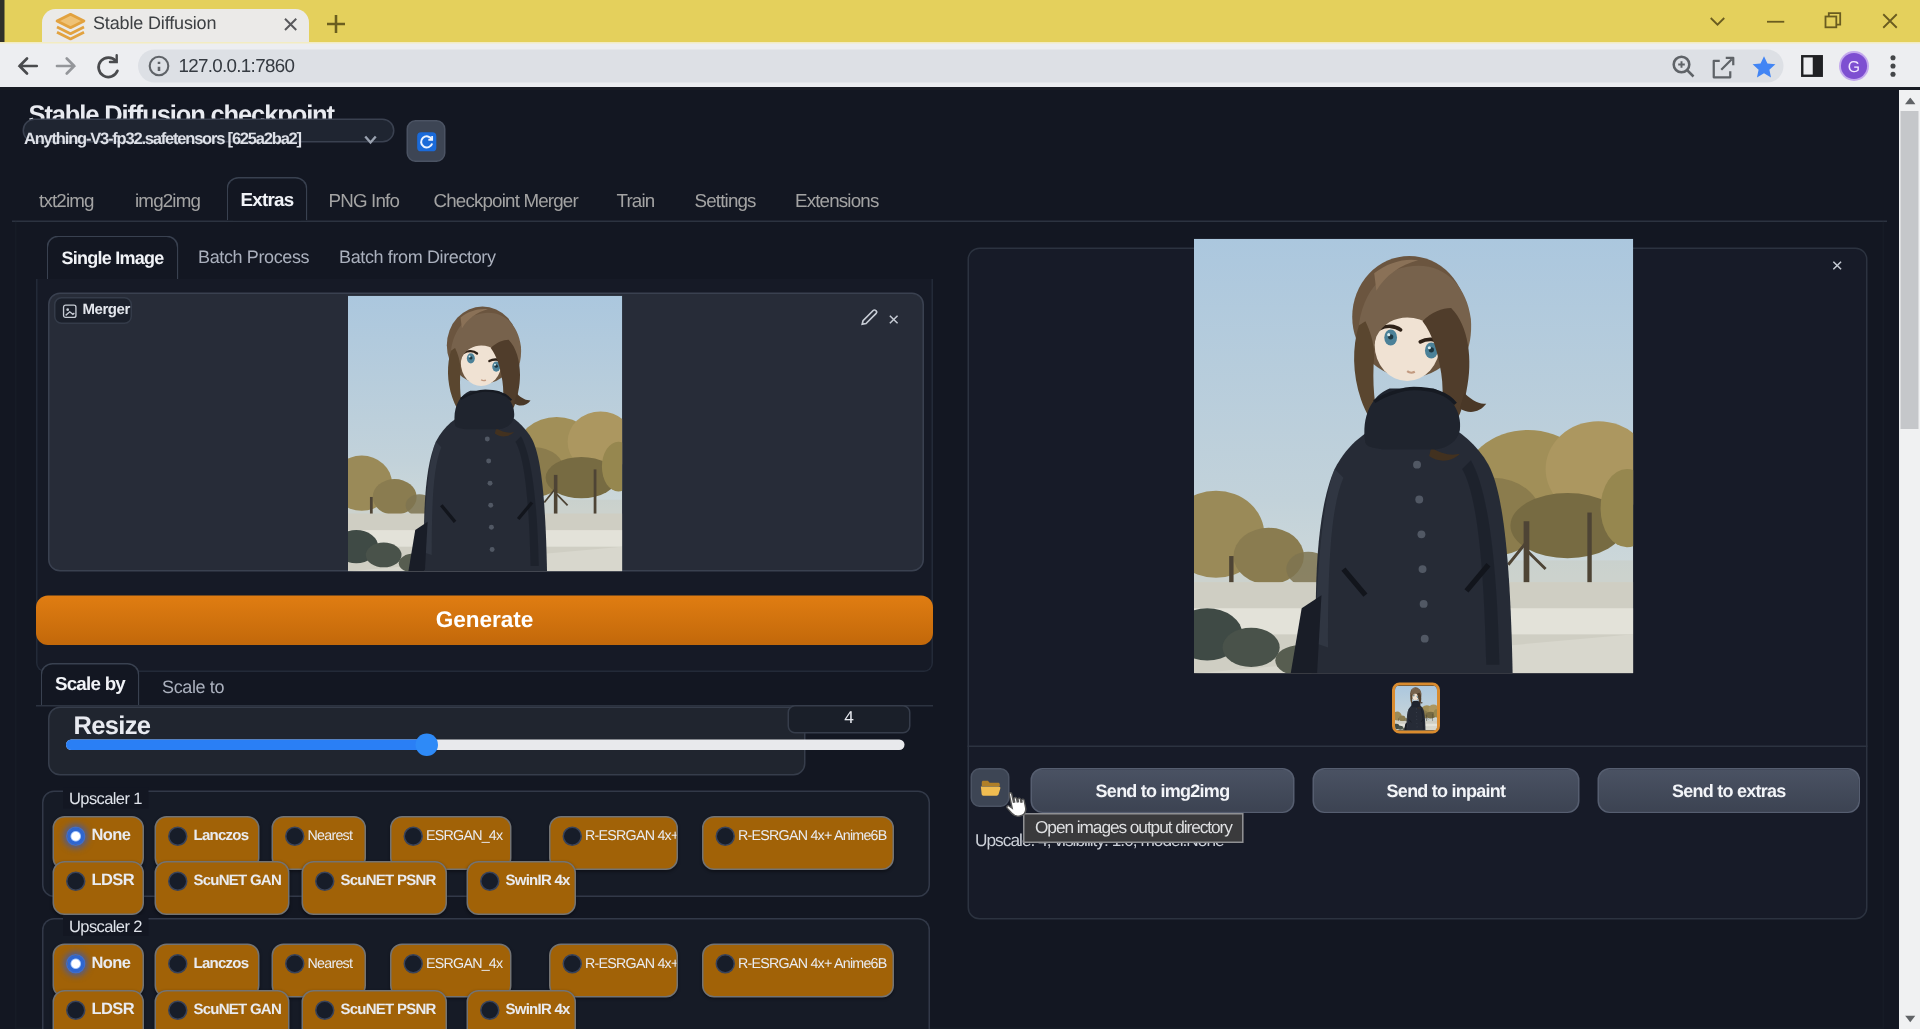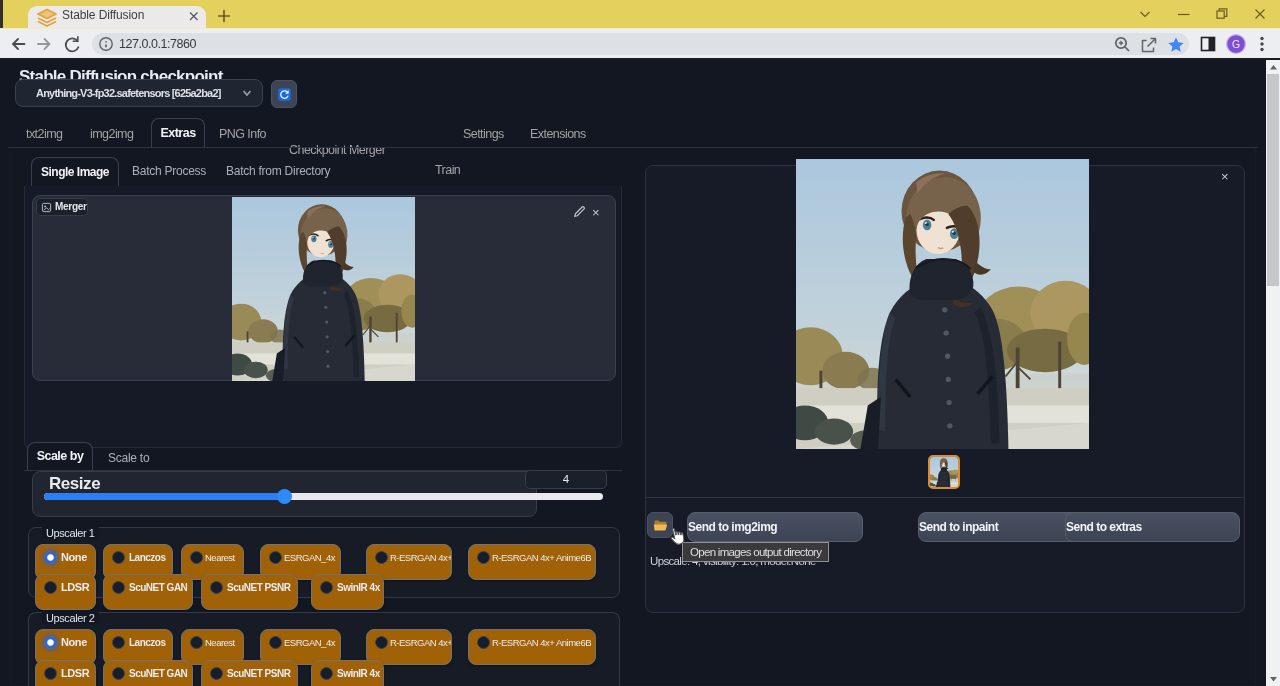--- a/index.html
+++ b/index.html
@@ -15,23 +15,23 @@
   #tabtitle { left:62px; top:8px; font-size:12px; letter-spacing:-0.1px; color:#3d4043; }
   #toolbar { left:0; top:28px; width:1280px; height:31px; background:#edeef1; }
   #chromeline { left:0; top:58px; width:1280px; height:2px; background:#191c25; }
   #urlpill { left:92px; top:33px; width:1097px; height:22px; background:#dde0e5; border-radius:11px; }
   #urltext { left:119px; top:37px; font-size:12.5px; letter-spacing:-0.45px; color:#363b42; }
 
   
   #page { left:0; top:60px; width:1266px; height:626px; background:#131722; }
   .lbl { position:absolute; color:#e8eaf0; font-size:17px; letter-spacing:-0.45px; font-weight:600; }
   #ckptlbl { left:19px; top:7px; letter-spacing:-0.75px; }
-  #ckptbox { left:15px; top:19px; width:248px; height:28px; background:#1f2531;
+  #ckptbox { left:15px; top:19px; width:248px; height:16px; background:#1f2531;
     border:1px solid #3a4150; border-radius:8px; color:#dde0e7; font-size:11px;
-    letter-spacing:-0.8px; font-weight:600; line-height:26px; padding-left:20px; }
+    letter-spacing:-0.8px; font-weight:600; line-height:26px; padding-left:0; }
   #ckptchev { left:240px; top:19px; width:14px; height:28px; }
   #refreshbtn { left:271px; top:20px; width:26px; height:28px; background:#3d4554;
     border:1px solid #4b5363; border-radius:6px; }
 
   
   .mtab { position:absolute; top:67px; font-size:12.5px; letter-spacing:-0.55px; color:#a3a3a3; }
   #mtabactive { left:151px; top:58px; width:54px; height:29px; border:1px solid #394150;
     border-bottom:none; border-radius:8px 8px 0 0; background:#131722; color:#f1f3f7;
     font-weight:700; font-size:12.5px; letter-spacing:-0.5px; text-align:center; line-height:28px; z-index:3;}
   #mtabline { left:8px; top:87px; width:1250px; height:1px; background:#2c3340; }
@@ -99,21 +99,21 @@
   #rightbox { left:645px; top:105px; width:600px; height:448px; background:#171b28;
     border:1px solid #2c3340; border-radius:8px; }
   #rsep { left:645px; top:437px; width:600px; height:1px; background:#2c3340; }
   #gclose { left:1221px; top:109px; font-size:13px; color:#c6cbd4; }
   #thumbbox { left:928px; top:395px; width:32px; height:34px; border:2px solid #d98b2e;
     border-radius:5px; background:#222; overflow:hidden; }
   #folderbtn { left:647px; top:452px; width:26px; height:26px; background:#3d4554;
     border:1px solid #4b5363; border-radius:6px; font-size:13px; text-align:center; line-height:24px; }
   .sendbtn { position:absolute; top:452px; height:30px; border-radius:8px;
     background:linear-gradient(#4a5263,#3c4352); border:1px solid #565e70;
-    color:#f2f4f8; font-weight:700; font-size:12px; letter-spacing:-0.5px; line-height:28px; }
+    color:#f2f4f8; font-weight:700; font-size:12px; letter-spacing:-0.5px; text-align:center; line-height:28px; }
   #upscaletxt { left:650px; top:495px; font-size:11.5px; letter-spacing:-0.65px; color:#ccd0d8; }
   #timetxt { left:650px; top:524px; font-size:9.5px; letter-spacing:-0.45px; color:#3e4450; }
   #tooltip { left:682px; top:482px; height:20px; background:#3a3a3c; border:1px solid #8f9093;
     color:#dedfe1; font-size:11.5px; letter-spacing:-0.7px; line-height:18px; padding:0 7px; white-space:nowrap; z-index:5; }
 
   
   #sbar { left:1266px; top:0px; width:14px; height:626px; background:#f0f1f2; }
   #sthumb { left:1px; top:14px; width:12px; height:212px; background:#c5c7ca; }
   .imgwrap { position:absolute; overflow:hidden; }
 </style>
@@ -302,22 +302,22 @@
         <path d="M2.5 12 L6 16 L9.5 12" stroke="#9aa2b0" stroke-width="1.6" fill="none"></path>
       </svg>
     <div class="abs" id="refreshbtn"><svg width="15" height="15" style="margin:5.5px 4.5px;">
           <use href="#refresh"></use>
         </svg></div>
 
     <div class="mtab" style="left:26px;">txt2img</div>
     <div class="mtab" style="left:90px;">img2img</div>
     <div class="abs" id="mtabactive">Extras</div>
     <div class="mtab" style="left:219px;">PNG Info</div>
-    <div class="mtab" style="left:289px;margin-top:16px;">Checkpoint Merger</div>
-    <div class="mtab" style="left:435px;margin-top:36px;">Train</div>
+    <div class="mtab" style="left:289px;">Checkpoint Merger</div>
+    <div class="mtab" style="left:411px;">Train</div>
     <div class="mtab" style="left:463px;">Settings</div>
     <div class="mtab" style="left:530px;">Extensions</div>
     <div class="abs" id="mtabline"></div>
     <div class="abs" id="contbox"></div>
 
     <div class="abs" id="itabactive">Single Image</div>
     <div class="itab" style="left:132px; top:104px;">Batch Process</div>
     <div class="itab" style="left:226px; top:104px;">Batch from Directory</div>
     <div class="abs" id="itabline"></div>
     <div class="abs" id="tabitembox"></div>
@@ -333,20 +333,21 @@
             <use href="#imgicon"></use>
           </svg>
           <span>Merger</span>
         </div>
       <div class="iconbtn" style="left:539px; top:8px;"><svg width="15" height="15">
             <use href="#pencil"></use>
           </svg></div>
       <div class="iconbtn" style="left:559px; top:9px; font-size:13px;">×</div>
     </div>
 
+    <div class="abs" id="generate">Generate</div>
 
     <div class="abs" id="stabactive">Scale by</div>
     <div class="itab" style="left:108px; top:391px;">Scale to</div>
     <div class="abs" id="stabline"></div>
 
     <div class="abs" id="resizepanel">
       <div class="lbl" id="resizelbl">Resize</div>
       <div class="abs" id="numbox">4</div>
       <div class="abs" id="track">
         <div class="abs" id="trackfill"></div>
@@ -454,21 +455,21 @@
           <use href="#scene"></use>
         </svg>
     </div>
     <div class="abs" id="folderbtn"><svg width="15" height="15" style="margin-top:5px;">
           <use href="#folder"></use>
         </svg></div>
     <svg class="abs" style="left:665px; top:464px; z-index:6; transform:rotate(-12deg);" width="25" height="25">
         <use href="#handcur"></use>
       </svg>
     <div class="sendbtn" style="left:687px; width:176px;">Send to img2img</div>
-    <div class="sendbtn" style="left:875px; width:178px;margin-left:43px;">Send to inpaint</div>
+    <div class="sendbtn" style="left:875px; width:178px;">Send to inpaint</div>
     <div class="sendbtn" style="left:1065px; width:175px;">Send to extras</div>
     <div class="abs" id="upscaletxt">Upscale: 4, visibility: 1.0, model:None</div>
     <div class="abs" id="tooltip">Open images output directory</div>
 
     <div class="abs" id="sbar">
       <div class="abs" id="sthumb"></div>
       <svg class="abs" style="left:3.5px; top:5px;" width="7" height="5">
           <path d="M0 4.5 L3.5 0 L7 4.5 Z" fill="#606366"></path>
         </svg>
       <svg class="abs" style="left:3.5px; top:617px;" width="7" height="5">

